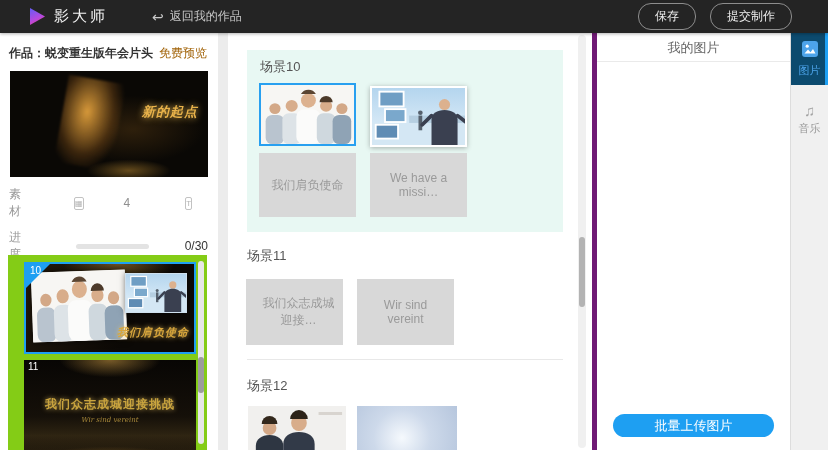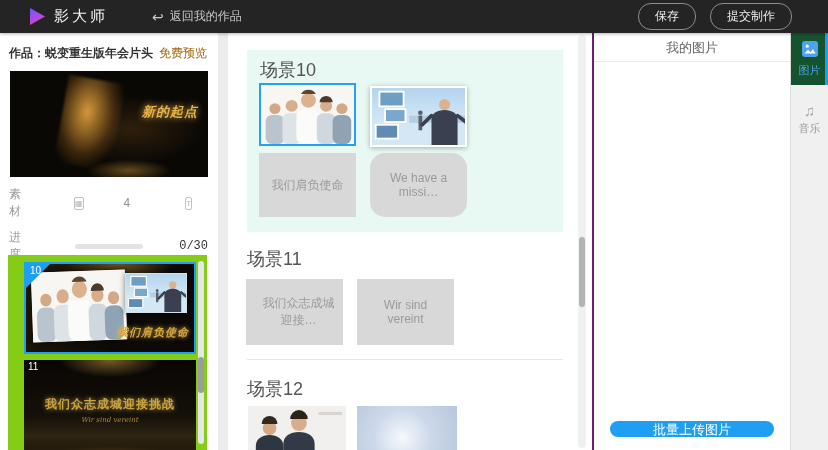--- a/index.html
+++ b/index.html
@@ -23,21 +23,21 @@
   .tb-btn { border:1px solid #8d8d8d; border-radius:13px; background:transparent;
             color:#ededed; font-size:12px; padding:4px 16px; margin-left:14px;
             cursor:pointer; font-family:inherit; }
 
   
   .main { display:flex; height:417px; }
   .left-panel { width:218px; position:relative; background:#fff; flex:none; }
   .panel-gap { width:10px; background:#ececec; flex:none; }
   .middle { flex:1; position:relative; background:#fff; overflow:hidden; }
   .right-panel { width:198px; flex:none; position:relative; background:#fff;
-                 border-left:2px solid #701a75; }
+                 border-left:5px solid #701a75; }
   .rail { width:38px; flex:none; background:#f0f0f0; border-left:1px solid #ddd; }
 
   
   .lp-header { display:flex; justify-content:space-between; align-items:center;
                padding:12px 11px 9px 9px; font-size:12px; }
   .work-title { color:#333; font-weight:bold; }
   .free-preview { color:#a16207; cursor:pointer; }
   .preview { position:relative; margin:0 10px; height:106px; overflow:hidden;
              background:
                radial-gradient(ellipse 60px 16px at 60% 94%, rgba(190,140,50,.5), transparent 70%),
@@ -53,21 +53,21 @@
   .meta-row { display:flex; align-items:center; margin:9px 10px 0 9px;
               font-size:12px; color:#999;gap:36px; }
   .mini-ico { width:13px; height:13px; border:1px solid #c2c2c2; border-radius:2px;
               display:flex; align-items:center; justify-content:center;
               font-size:8px; color:#b3b3b3; margin:0 4px 0 17px; }
   .count { color:#8f8f8f; }
   .count2 { margin-left:0; }
   .mini-ico + .count { margin-right:2px; }
   .progress-track { width:128px; height:5px; border-radius:3px; background:#e3e3e3;
                     margin-left:17px; }
-  .progress-val { margin-left:auto; color:#333;font-family:Liberation Mono, monospace; }
+  .progress-val { margin-left:auto; color:#333; }
 
   .thumb-list { position:absolute; top:222px; bottom:0; left:8px; right:11px;
                 background:#84cc16; padding:7px 0 0 16px; overflow:hidden; }
   .lp-scroll-track { position:absolute; top:6px; bottom:6px; right:3px; width:6px;
                      background:#e6e6e6; border-radius:3px; }
   .lp-scroll-thumb { position:absolute; top:102px; right:3px; width:6px; height:36px;
                      background:#9c9c9c; border-radius:3px; }
   .thumb { position:relative; width:172px; margin-bottom:6px; overflow:hidden;
            cursor:pointer; background:#0d0a06; }
   .thumb-num { position:absolute; top:1px; left:4px; color:#fff; font-size:10px;
@@ -95,56 +95,56 @@
                  text-shadow:0 0 5px rgba(255,215,110,.7); }
   .t11-sub { position:absolute; top:58%; width:100%; text-align:center;
              color:#a8893a; font:italic 7px "DejaVu Serif",serif; }
   .t11-ground { position:absolute; bottom:0; width:100%; height:24px;
         background:linear-gradient(to top,#41311674,#0e0a0500),
                    radial-gradient(ellipse 90px 14px at 50% 100%, rgba(170,125,50,.5), transparent 75%); }
 
   
   .scene-sel-bg { position:absolute; left:19px; top:17px; width:316px; height:182px;
                   background:#e8f8f3; }
-  .scene-title { position:absolute; font-size:18px; color:#555; }
+  .scene-title { position:absolute; font-size:13px; color:#555; }
   .st-10 { left:32px; top:25px; }
   .st-11 { left:19px; top:214px; }
   .st-12 { left:19px; top:344px; }
   .img-thumb { position:absolute; overflow:hidden; cursor:pointer; background:#fff; }
   .img-thumb svg { width:100%; height:100%; display:block; }
   .s10-img1 { left:31px; top:50px; width:97px; height:63px; border:2px solid #28a0f0; }
   .s10-img2 { left:142px; top:53px; width:97px; height:61px; border:2px solid #fff;
               box-shadow:0 1px 5px rgba(0,0,0,.3); }
   .txt-box { position:absolute; background:#d8d8d8; color:#9a9a9a; font-size:12px;
              display:flex; align-items:center; justify-content:center; text-align:center;
              padding:0 8px; cursor:pointer; }
   .s10-t1 { left:31px; top:120px; width:97px; height:64px; }
-  .s10-t2 { left:142px; top:120px; width:97px; height:64px;border-radius:15px; }
+  .s10-t2 { left:142px; top:120px; width:97px; height:64px; }
   .s11-t1 { left:18px; top:246px; width:97px; height:66px;padding-left:16px; }
   .s11-t2 { left:129px; top:246px; width:97px; height:66px; }
   .scene-divider { position:absolute; left:19px; width:316px; top:326px; height:1px;
                    background:#e8e8e8; }
   .s12-img1 { left:20px; top:373px; width:98px; height:58px; }
   .s12-img2 { left:129px; top:373px; width:100px; height:58px;
               background:radial-gradient(circle at 45% 55%, #f5f9fd 0%, #cdd9ea 45%, #b6c6dd 100%); }
   .mid-scroll-track { position:absolute; right:6px; top:2px; bottom:2px; width:8px;
                       background:#f0f0f0; border-radius:4px; }
   .mid-scroll-thumb { position:absolute; right:7px; top:204px; width:6px; height:70px;
                       background:#b3b3b3; border-radius:3px; }
 
   
   .rp-header { height:29px; line-height:29px; text-align:center; color:#666;
                font-size:13px; border-bottom:1px solid #eaeaea; }
-  .upload-btn { position:absolute; left:16px; right:16px; bottom:13px; height:16px;
+  .upload-btn { position:absolute; left:16px; right:16px; bottom:13px; height:23px;
                 border:none; border-radius:14px; background:#1e9ff2; color:#fff;
                 font-size:13px; cursor:pointer; font-family:inherit; }
 
   
   .rail-tab { position:relative; text-align:center; padding:8px 0 7px; cursor:pointer; }
-  .rail-tab.active { background:#14532d; }
+  .rail-tab.active { background:#0c4a6e; }
   .rail-tab.active .tab-bar { position:absolute; right:0; top:0; bottom:0; width:3px;
                               background:#1e9ff2; }
   .rail-tab .tab-label { display:block; font-size:11px; margin-top:2px; color:#999; }
   .rail-tab.active .tab-label { color:#4da4ea; }
   .music-glyph { font-size:15px; color:#a3a3a3; line-height:16px; }
   .rail-tab + .rail-tab { margin-top:10px; }
 </style>
 </head>
 <body>
 

